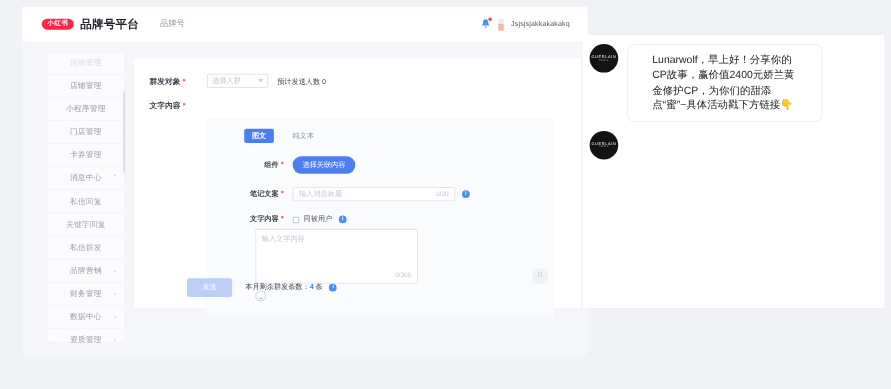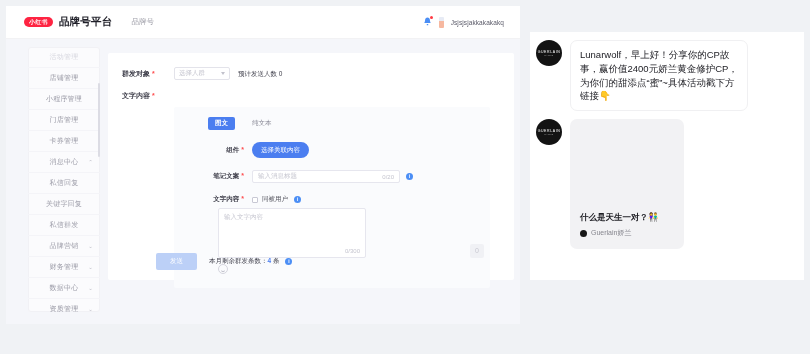--- a/index.html
+++ b/index.html
@@ -6,21 +6,21 @@
   html, body {
     width: 810px; height: 354px;
     background: #f0f2f5;
     font-family: "Liberation Sans", "DejaVu Sans", sans-serif;
     overflow: hidden;
   }
   #root { position: relative; width: 810px; height: 354px; }
 
   
   .app-window {
-    position: absolute; left: 6px; top: 6px;
+    position: absolute; left: 20px; top: 6px;
     width: 514px; height: 318px;
     background: #f5f6fa;
     overflow: hidden;
   }
   .topbar {
     height: 33px; background: #ffffff;
     display: flex; align-items: center;
     padding: 0 16px 0 18px;
     border-bottom: 1px solid #f2f2f4;
   }
@@ -190,21 +190,21 @@
   .msg-row { display: flex; padding: 8px 0 0 6px; }
   .avatar {
     width: 26px; height: 26px; border-radius: 50%; background: #131313;
     flex: none; display: flex; flex-direction: column;
     align-items: center; justify-content: center; color: #fff;
   }
   .avatar .a1 { font-size: 3.5px; letter-spacing: .6px; }
   .avatar .a2 { font-size: 2.2px; letter-spacing: .5px; color: #bbb; margin-top: .5px; }
   .bubble {
     margin-left: 8px; background: #fff; border-radius: 7px;
-    border: 1px solid #f0f0f2; padding: 7px 9px;
+    border: 1px solid #f0f0f2; padding: 7px 22px;
     font-size: 9.5px; line-height: 1.45; color: #1c1c22;
     max-width: 178px;
   }
   .card-msg {
     margin-left: 8px; background: #f2f2f4; border-radius: 7px;
     width: 114px; height: 130px; position: relative;
   }
   .card-title {
     position: absolute; left: 10px; bottom: 25px;
     font-size: 8.5px; font-weight: bold; color: #1c1c22; white-space: nowrap;
@@ -384,23 +384,16 @@
         <div class="a2">PARIS</div>
       </div>
       <div class="bubble">Lunarwolf，早上好！分享你的CP故事，赢价值2400元娇兰黄金修护CP，为你们的甜添点“蜜”~具体活动戳下方链接👇</div>
     </div>
 
     <div class="msg-row">
       <div class="avatar">
         <div class="a1">GUERLAIN</div>
         <div class="a2">PARIS</div>
       </div>
-      <div class="card-msg">
-        <div class="card-title">什么是天生一对？👫</div>
-        <div class="card-author">
-          <span class="dot-avatar"></span>
-          <span>Guerlain娇兰</span>
-        </div>
-      </div>
     </div>
   </div>
 
 </div>
 
 </body></html>

